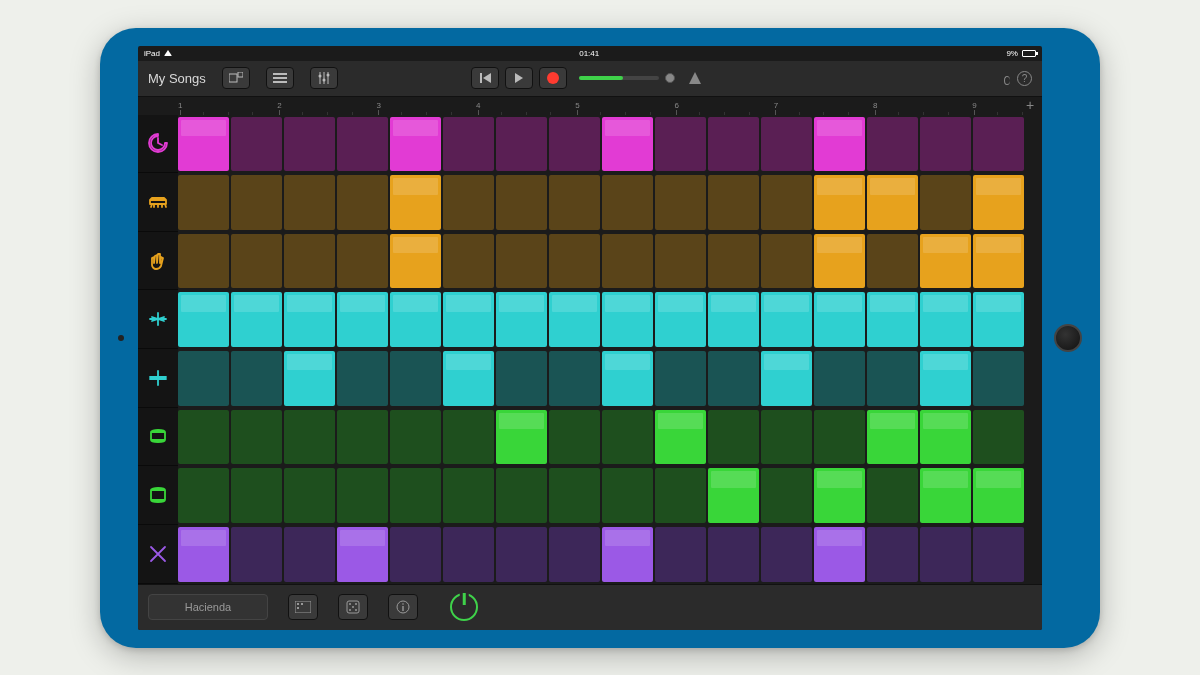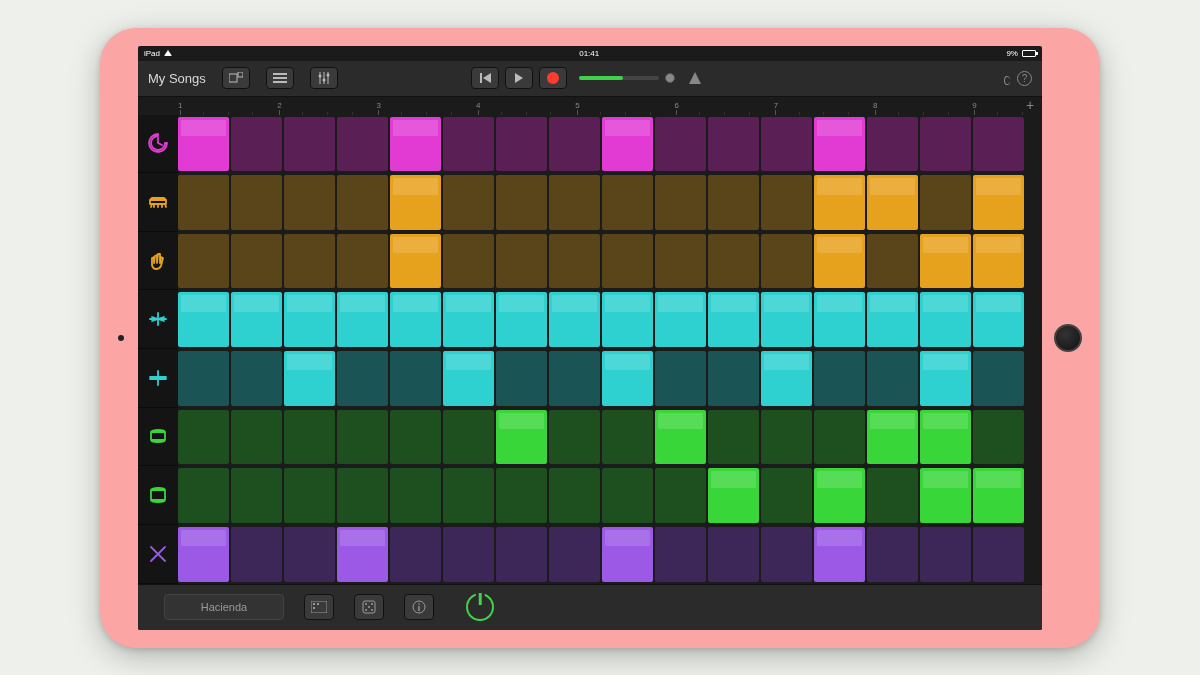--- a/index.html
+++ b/index.html
@@ -9,21 +9,21 @@
     display: flex;
     align-items: center;
     justify-content: center;
     width: 1200px;
     height: 675px;
     overflow: hidden;
   }
   .ipad {
     width: 1000px;
     height: 620px;
-    background: #fca5a5;
+    background: #0369a1;
     border-radius: 36px;
     padding: 18px 58px 18px 38px;
     position: relative;
     box-shadow: 0 8px 30px rgba(0,0,0,0.25), 0 2px 6px rgba(0,0,0,0.15);
   }
   .home-btn {
     position: absolute;
     right: 18px;
     top: 50%;
     transform: translateY(-50%);
@@ -218,21 +218,21 @@
     border-radius: 1px;
   }
   .step.off::before { display:none; }
   
   .bottombar {
     height: 46px;
     background: #2b2b2b;
     border-top: 1px solid #111;
     display: flex;
     align-items: center;
-    padding: 0 26px;
+    padding: 0 10px;
     gap: 20px;
   }
   .preset {
     width: 120px;
     color: #999;
     font-size: 11px;
     text-align: center;
     border: 1px solid #444;
     border-radius: 4px;
     padding: 6px 0;

